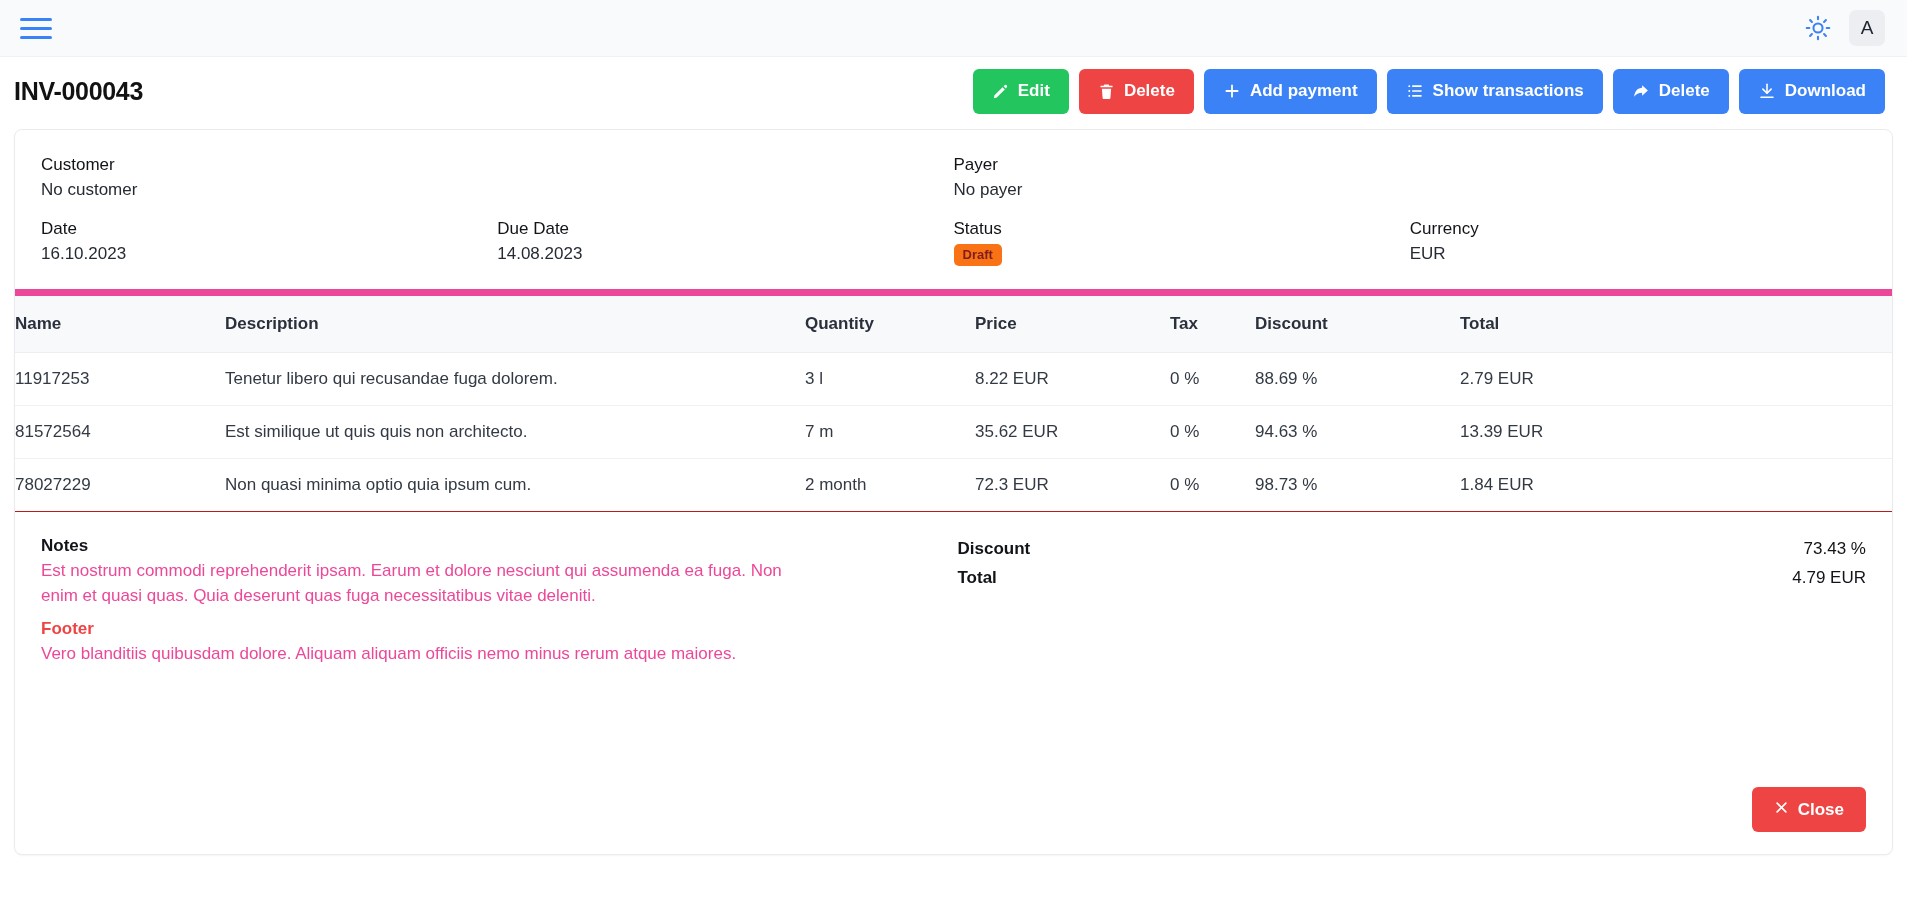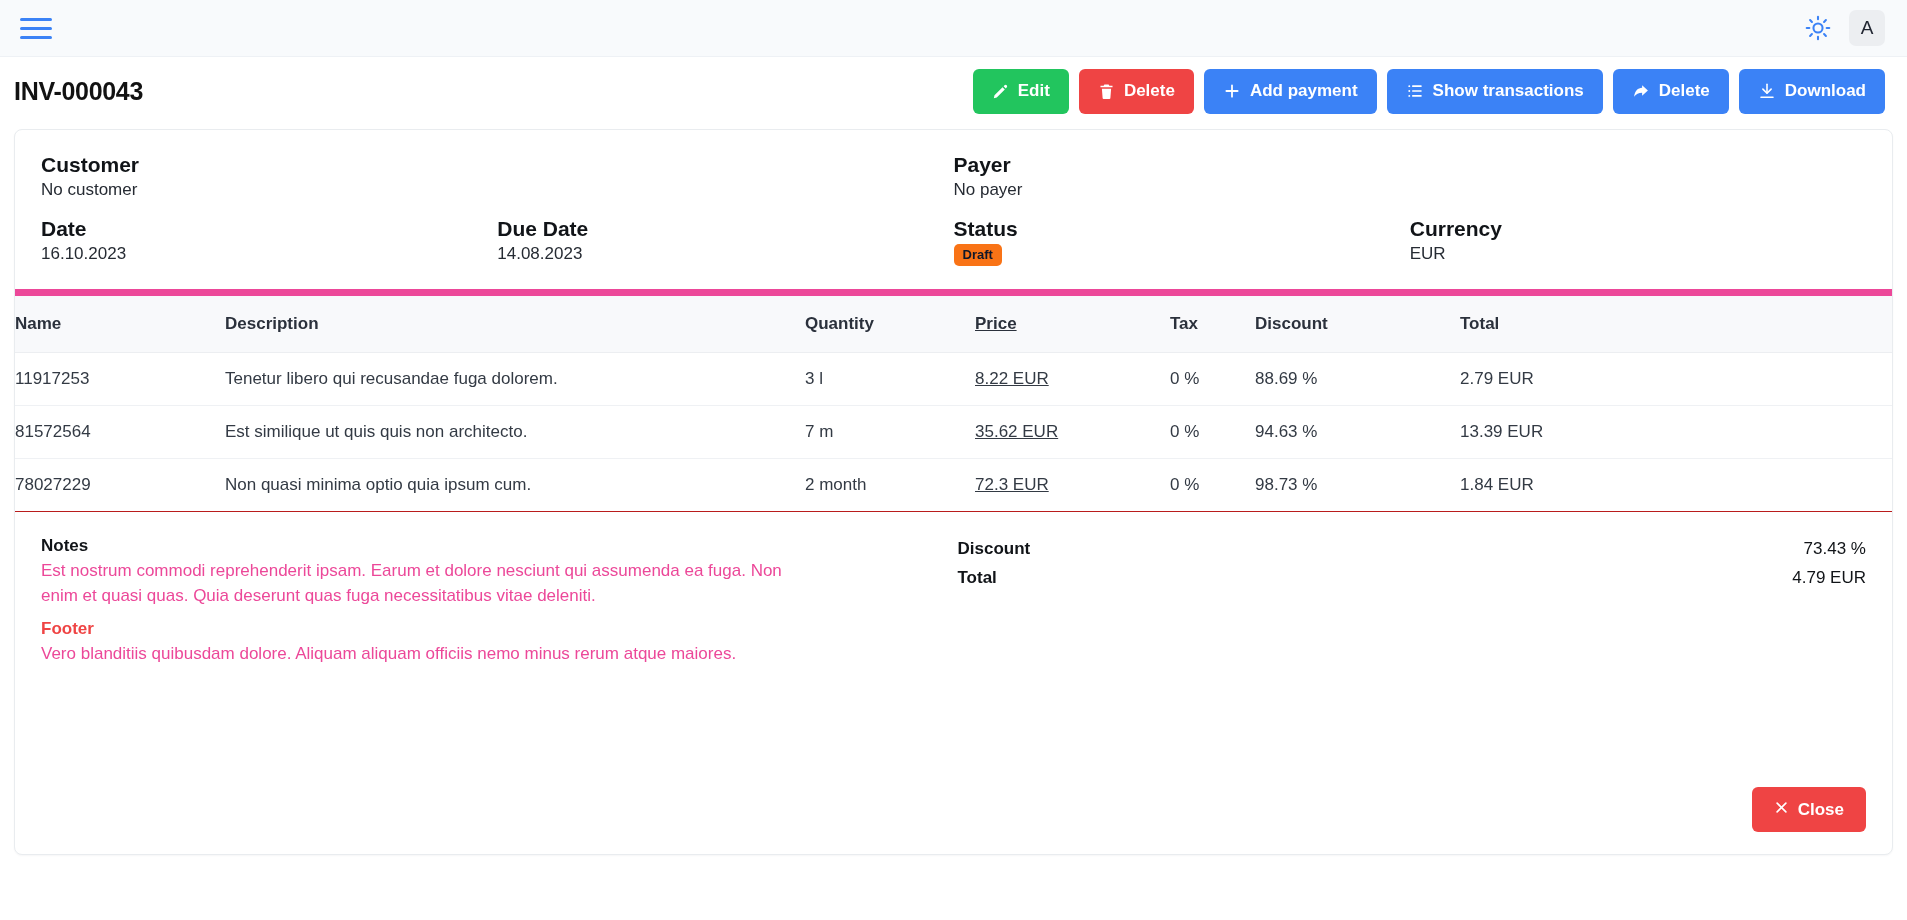--- a/index.html
+++ b/index.html
@@ -103,35 +103,35 @@
   .meta-grid {
     display: grid;
     grid-template-columns: 1fr 1fr;
     column-gap: 0;
   }
   .meta-col-inner {
     display: grid;
     grid-template-columns: 1fr 1fr;
   }
   .field-label {
-    font-size: 21px;
-    font-weight: bold;
+    font-size: 17px;
+    font-weight: normal;
     color: #111418;
     line-height: 25px;
   }
   .field-value {
     font-size: 17px;
     color: #262b33;
     line-height: 26px;
   }
   .meta-row2 { margin-top: 13px; }
   .badge {
     display: inline-block;
     background: #f97316;
-    color: #0f172a;
+    color: #7f1d1d;
     font-size: 13px;
     font-weight: bold;
     border-radius: 5px;
     padding: 3px 9px 4px 9px;
     margin-top: 3px;
   }
 
   
   table.items {
     width: 100%;
@@ -152,21 +152,21 @@
   table.items td {
     font-size: 17px;
     color: #333a44;
     padding: 16px 0 16px 0;
     border-bottom: 1px solid #eff1f4;
   }
   table.items tbody tr:last-child td { border-bottom: 1px solid #b91c1c; }
   th.c-name, td.c-name         { width: 210px; padding-left: 26px; }
   th.c-desc, td.c-desc         { width: 580px; }
   th.c-qty,  td.c-qty          { width: 170px; }
-  th.c-price,td.c-price        { width: 195px; text-decoration: underline; }
+  th.c-price,td.c-price        { width: 195px; }
   th.c-tax,  td.c-tax          { width: 85px; }
   th.c-disc, td.c-disc         { width: 205px; }
   th.c-total,td.c-total        { width: auto; }
 
   
   .bottom {
     display: grid;
     grid-template-columns: 1fr 1fr;
     padding: 22px 26px 0 26px;
   }

